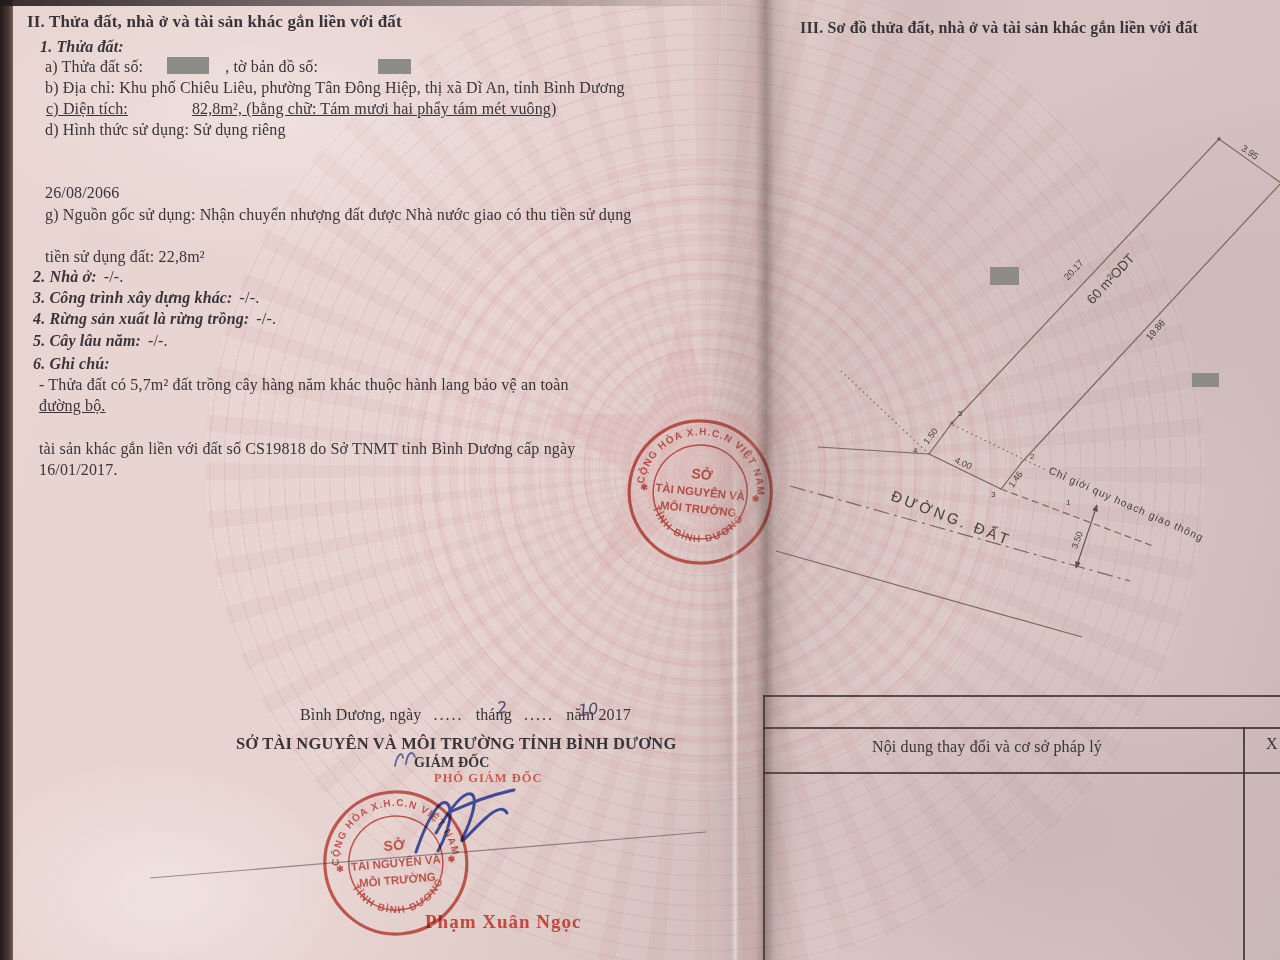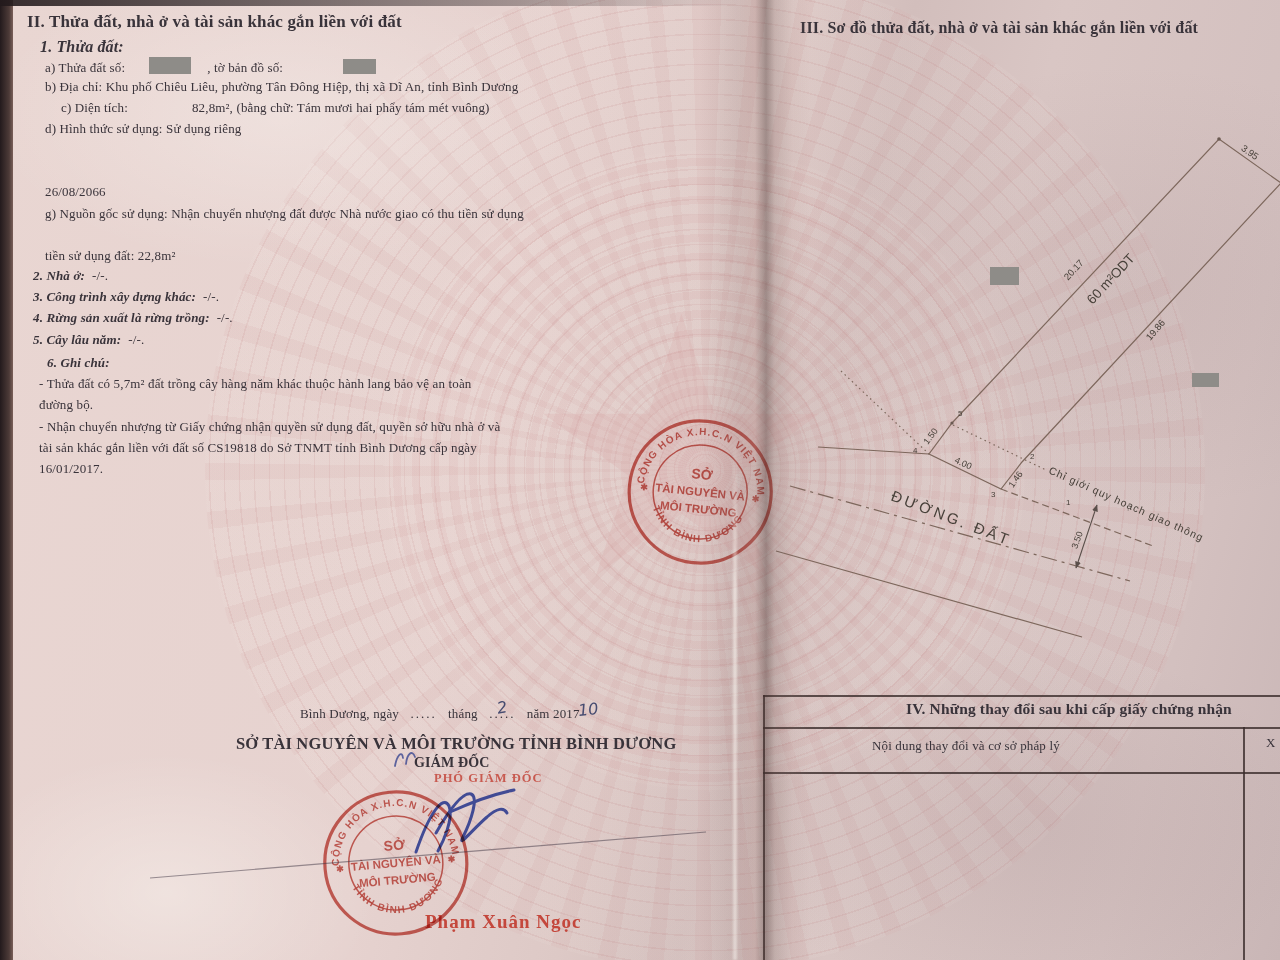--- a/index.html
+++ b/index.html
@@ -28,21 +28,21 @@
           rgba(155,120,115,0.26) 50%, rgba(66,45,42,0.40) 60%, rgba(110,84,80,0.22) 68%,
           rgba(165,135,130,0.10) 84%, rgba(120,95,92,0) 100%);}
   #fold-bright{position:absolute;left:733px;top:430px;width:4px;height:530px;
         background:linear-gradient(to bottom, rgba(255,252,246,0), rgba(255,252,246,0.55) 30%, rgba(255,252,246,0.45));
         filter:blur(1px);}
   #edge-left{position:absolute;left:0;top:0;width:13px;height:960px;
         background:linear-gradient(to right,#231a1c,#4d3b38 70%,#7a5f59);}
   #edge-top{position:absolute;left:0;top:0;width:740px;height:6px;
         background:linear-gradient(to right, rgba(35,26,28,0.9), rgba(35,26,28,0.35) 70%, rgba(35,26,28,0));}
   
-  .ln{position:absolute;white-space:nowrap;font-size:13px;color:#39333a;letter-spacing:.15px;}
+  .ln{position:absolute;white-space:nowrap;font-size:16px;color:#39333a;letter-spacing:.15px;}
   .b{font-weight:bold;}
   .bi{font-weight:bold;font-style:italic;}
   .val{margin-left:7px;}
   .redact{display:inline-block;background:#8e8c88;vertical-align:-2px;}
   .dots{letter-spacing:2px;}
   .hand{position:absolute;font-family:"DejaVu Sans",sans-serif;font-style:italic;color:#474c70;font-size:16px;}
   .red{color:#c4473c;text-align:right;}
   
   .tline{position:absolute;background:rgba(58,44,42,0.8);}
   
@@ -62,45 +62,44 @@
   <div class="bigstar abs">★</div>
   <div class="lights"></div>
 
   <div class="ln b" style="left:27px;top:12px;font-size:17px;">II. Thửa đất, nhà ở và tài sản khác gắn liền với đất</div>
   <div class="ln bi" style="left:40px;top:38px;font-size:16px;">1. Thửa đất:</div>
 
   <div class="ln" style="left:45px;top:57px;">
     <span>a) Thửa đất số:</span><span class="redact" style="width:42px;height:17px;margin-left:24px;"></span><span style="margin-left:16px;">, tờ bản đồ số:</span><span class="redact" style="width:33px;height:15px;margin-left:60px;"></span>
   </div>
   <div class="ln" style="left:45px;top:79px;">b) Địa chỉ:  Khu phố Chiêu Liêu, phường Tân Đông Hiệp, thị xã Dĩ An, tỉnh Bình Dương</div>
-  <div class="ln" style="left:61px;top:100px;">
+  <div class="ln" style="left:46px;top:100px;text-decoration:underline;">
     <span>c) Diện tích:</span><span style="margin-left:64px;">82,8m², (bằng chữ: Tám mươi hai phẩy tám mét vuông)</span>
   </div>
   <div class="ln" style="left:45px;top:121px;">d) Hình thức sử dụng:  Sử dụng riêng</div>
   <div class="ln" style="left:45px;top:184px;">26/08/2066</div>
   <div class="ln" style="left:45px;top:206px;">g) Nguồn gốc sử dụng:  Nhận chuyển nhượng đất được Nhà nước giao có thu tiền sử dụng</div>
   <div class="ln" style="left:45px;top:248px;">tiền sử dụng đất: 22,8m²</div>
 
   <div class="ln" style="left:33px;top:268px;">
     <span class="bi">2. Nhà ở:</span><span class="val">-/-.</span>
   </div>
   <div class="ln" style="left:33px;top:289px;">
     <span class="bi">3. Công trình xây dựng khác:</span><span class="val">-/-.</span>
   </div>
   <div class="ln" style="left:33px;top:310px;">
     <span class="bi">4. Rừng sản xuất là rừng trồng:</span><span class="val">-/-.</span>
   </div>
   <div class="ln" style="left:33px;top:332px;">
     <span class="bi">5. Cây lâu năm:</span><span class="val">-/-.</span>
   </div>
 
-  <div class="ln bi" style="left:47px;top:355px;">6. Ghi chú:</div>
+  <div class="ln bi" style="left:33px;top:355px;">6. Ghi chú:</div>
   <div class="ln" style="left:39px;top:376px;">- Thửa đất có 5,7m² đất trồng cây hàng năm khác thuộc hành lang bảo vệ an toàn</div>
-  <div class="ln" style="left:39px;top:397px;">đường bộ.</div>
-  <div class="ln" style="left:39px;top:419px;">- Nhận chuyển nhượng từ Giấy chứng nhận quyền sử dụng đất, quyền sở hữu nhà ở và</div>
+  <div class="ln" style="left:39px;top:397px;text-decoration:underline;">đường bộ.</div>
   <div class="ln" style="left:39px;top:440px;">tài sản khác gắn liền với đất số CS19818 do Sở TNMT tỉnh Bình Dương cấp ngày</div>
   <div class="ln" style="left:39px;top:461px;">16/01/2017.</div>
 
   <div class="ln" style="left:300px;top:706px;">
     <span>Bình Dương, ngày</span>
     <span class="dots" style="margin-left:8px;">.....</span>
     <span style="margin-left:8px;">tháng</span>
     <span class="dots" style="margin-left:8px;">.....</span>
     <span style="margin-left:8px;">năm 2017</span>
   </div>
@@ -167,21 +166,20 @@
 
     <rect x="990" y="267" width="29" height="18" fill="#8e8c88"></rect>
     <rect x="1192" y="373" width="27" height="14" fill="#8e8c88"></rect>
   </svg>
 
   <div class="tline" style="left:763px;top:695px;width:517px;height:1.5px;"></div>
   <div class="tline" style="left:763px;top:727px;width:517px;height:1.5px;"></div>
   <div class="tline" style="left:763px;top:772px;width:517px;height:1.5px;"></div>
   <div class="tline" style="left:763px;top:695px;width:1.5px;height:265px;"></div>
   <div class="tline" style="left:1243px;top:727px;width:1.5px;height:233px;"></div>
-  <div class="ln b" style="left:906px;top:700px;font-size:15.5px;">IV. Những thay đổi sau khi cấp giấy chứng nhận</div>
   <div class="ln" style="left:872px;top:738px;">Nội dung thay đổi và cơ sở pháp lý</div>
   <div class="ln" style="left:1266px;top:735px;">X</div>
 
   <div class="stamp" style="left:624px;top:416px;transform:rotate(6deg);">
     <svg width="152" height="152" viewBox="-76 -76 152 152">
       <defs>
         <path id="rt1" d="M -57,0 A 57 57 0 0 1 57,0"></path>
         <path id="rb1" d="M -50,0 A 50 50 0 0 0 50,0"></path>
       </defs>
       <g stroke="#c5443b" fill="none" opacity=".88">

